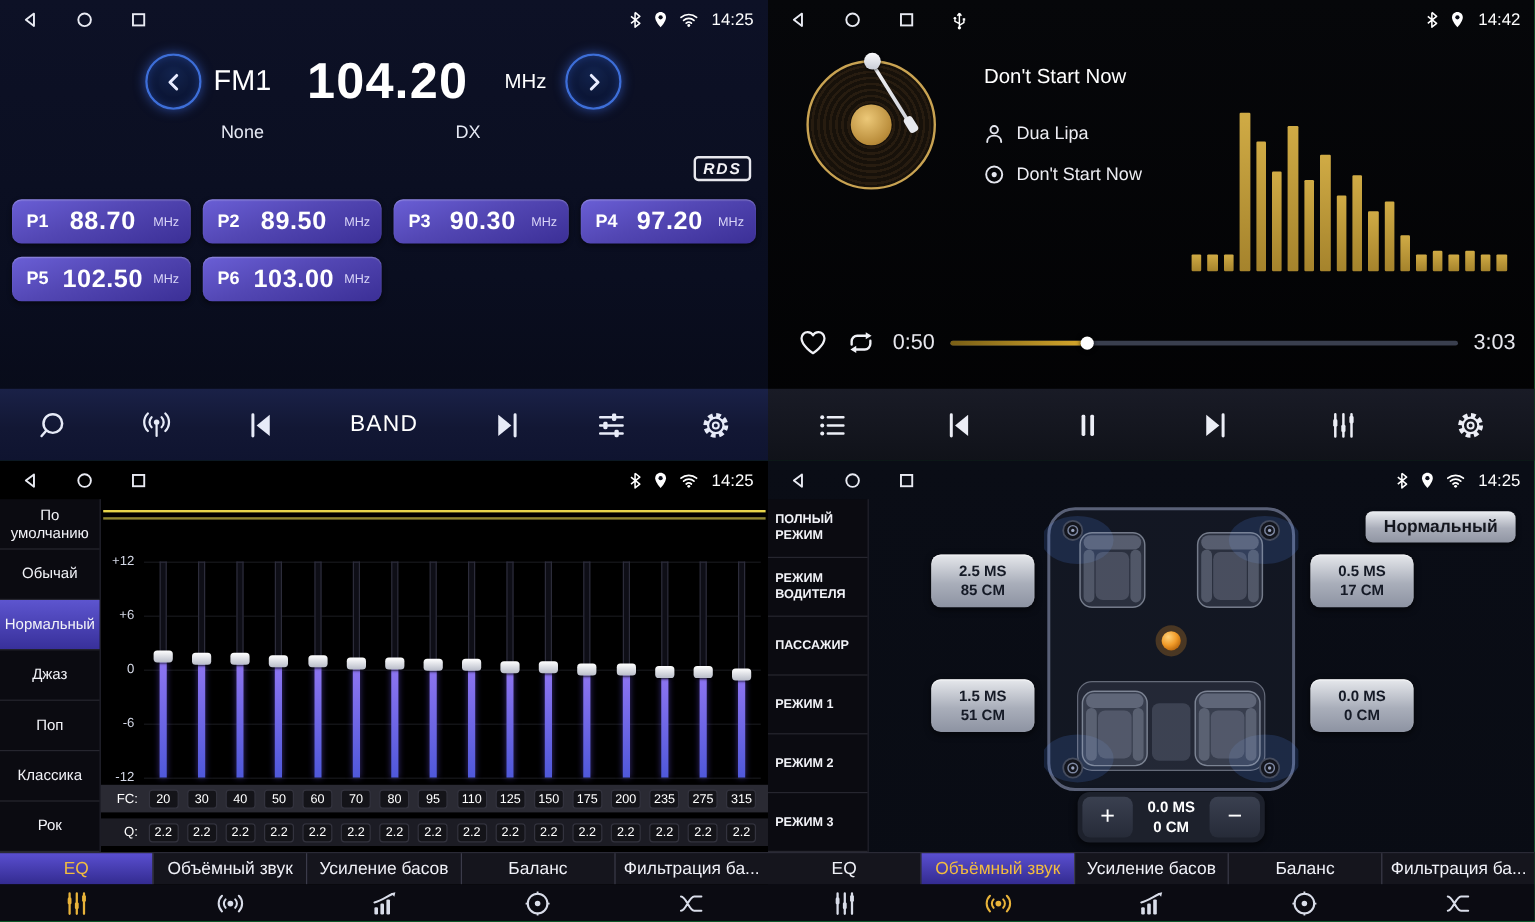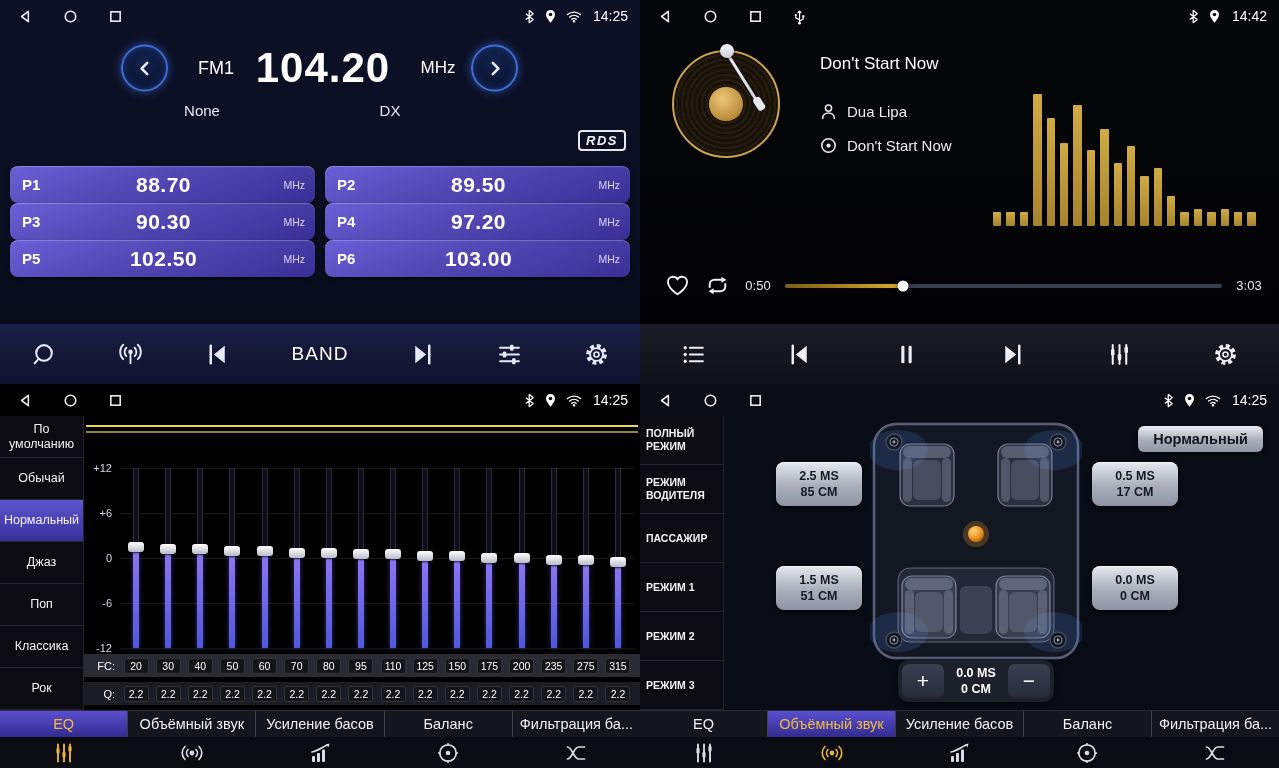--- a/index.html
+++ b/index.html
@@ -24,29 +24,29 @@
 .ticks{position:absolute;top:2px;left:0;right:0;height:18px;
  background:repeating-linear-gradient(90deg,#aab2cc 0 2px,transparent 2px 41.5px),
             repeating-linear-gradient(90deg,#5f6785 0 1px,transparent 1px 8.3px);
  background-size:100% 18px,100% 10px;background-repeat:no-repeat}
 .needle{position:absolute;top:0;width:5px;height:24px;border-radius:3px;background:linear-gradient(180deg,#8f7bff,#4e6cf0);box-shadow:0 0 8px #6a5cff;transform:translateX(-50%)}
 .scale-row{position:absolute;left:10px;right:44px;top:32px;display:flex;justify-content:space-between}
 .scale-label{font-size:11px;color:#c3c9dd}
 .tuner{position:relative;height:68px;margin-top:2px}
 .tune-btn{position:absolute;top:50%;transform:translateY(-50%);width:47px;height:47px;border-radius:50%;background:radial-gradient(circle at 50% 35%,#12234e,#0a1330 70%);border:2px solid #3d6ed8;box-shadow:0 0 10px rgba(70,120,255,.55),inset 0 0 8px rgba(70,120,255,.35);display:flex;align-items:center;justify-content:center;color:#e8ecff;cursor:pointer}
 .tb-left{left:121px}.tb-right{left:471px}
-.band-name{position:absolute;left:170px;width:64px;top:50%;transform:translateY(-50%);text-align:right;font-size:18px}
+.band-name{position:absolute;left:170px;width:64px;top:50%;transform:translateY(-50%);text-align:center;font-size:24px}
 .freq-big{position:absolute;left:238px;width:170px;top:50%;transform:translateY(-50%);text-align:center;font-size:42px;font-weight:bold;letter-spacing:1px}
 .freq-unit{position:absolute;left:412px;width:52px;top:50%;transform:translateY(-50%);text-align:center;font-size:17px}
 .radio-sub{position:relative;height:26px}
 .sub-none{position:absolute;left:170px;width:64px;text-align:center;font-size:15px;color:#e6e9f4}
 .sub-dx{position:absolute;left:366px;width:48px;text-align:center;font-size:15px;color:#e6e9f4}
 .rds-row{position:relative;height:30px}
 .rds-badge{position:absolute;right:14px;top:2px;font-size:13px;font-style:italic;font-weight:bold;letter-spacing:1.5px;color:#f2f2f6;border:2px solid #e8e8ee;border-radius:4px;padding:1px 6px}
-.presets{display:grid;grid-template-columns:repeat(2,1fr);gap:0 10px;padding:8px 10px 12px}
+.presets{display:grid;grid-template-columns:repeat(4,1fr);gap:11px 10px;padding:8px 10px 12px}
 .preset{display:flex;align-items:center;height:37px;border-radius:8px;border:0;cursor:pointer;padding:0 10px 0 12px;background:linear-gradient(160deg,#6a5fd6 0%,#5347b4 45%,#3b2f96 100%);box-shadow:inset 0 1px 1px rgba(255,255,255,.25),0 2px 4px rgba(0,0,0,.45);color:#fff;font-family:inherit}
 .p-id{font-size:15px;font-weight:bold;width:30px;text-align:left}
 .p-freq{flex:1;text-align:center;font-size:21px;font-weight:bold;letter-spacing:.5px}
 .p-unit{font-size:10.5px;color:#d9d5f8;width:30px;text-align:right}
 .rtoolbar{position:absolute;left:0;right:0;bottom:0;height:60px;background:linear-gradient(180deg,#1a2147,#121734 55%,#0f1430);display:flex;align-items:center;justify-content:space-around;color:#e7ebf8}
 .rtoolbar svg,.ptoolbar svg{width:27px;height:27px}
 .ticon{cursor:pointer;display:flex;align-items:center;justify-content:center}
 .band-btn{font-size:19px;letter-spacing:1px;color:#fff;background:none;border:0;font-family:inherit;cursor:pointer}
 
 
@@ -57,21 +57,21 @@
 .tonearm{position:absolute;left:58px;top:8px;width:3px;height:56px;background:linear-gradient(180deg,#f2f2f6,#cfd2da);border-radius:2px;transform:rotate(-32deg);transform-origin:50% 0;z-index:1}
 .tonearm::after{content:"";position:absolute;left:-2.5px;bottom:-10px;width:8px;height:14px;border-radius:3px;background:#e8e9ee}
 .trk-title{position:absolute;left:180px;top:54px;font-size:17px;color:#fff}
 .trk-row{position:absolute;left:180px;display:flex;gap:10px;align-items:center;font-size:15px;color:#ececf2}
 .tr-artist{top:103px}.tr-album{top:137px}
 .trk-row svg{width:17px;height:17px;color:#e4e6ee}
 .spectrum{position:absolute;right:18px;top:88px;width:268px;height:138px;display:flex;align-items:flex-end;gap:5px}
 .bar{width:8.4px;flex:none;border-radius:1px;background:linear-gradient(180deg,#d0ab45,#a5832c)}
 .pcontrols{position:absolute;left:24px;right:16px;top:272px;display:flex;align-items:center;gap:13px}
 .pc-icon{width:27px;height:27px;color:#f0f1f6;cursor:pointer;flex:none}
-.ptime{font-size:13px;color:#e8e8ee;min-width:28px;text-align:center}
+.ptime{font-size:18px;color:#e8e8ee;min-width:28px;text-align:center}
 .pbar{position:relative;flex:1;height:4px;border-radius:2px;background:#3a3f4e;cursor:pointer}
 .pbar-fill{position:absolute;left:0;top:0;bottom:0;border-radius:2px;background:linear-gradient(90deg,#7a5f16,#d8a92c)}
 .pbar-thumb{position:absolute;top:50%;width:11px;height:11px;border-radius:50%;background:#fff;transform:translate(-50%,-50%);box-shadow:0 0 4px rgba(0,0,0,.8)}
 .ptoolbar{position:absolute;left:0;right:0;bottom:0;height:60px;background:linear-gradient(180deg,#191b26,#101219);display:flex;align-items:center;justify-content:space-around;color:#eceef6}
 
 
 .sidebar{position:absolute;left:0;top:32px;bottom:58px;width:84px;background:#0b0b11;border-right:1px solid #23232d;display:flex;flex-direction:column}
 .side-item{flex:1;display:flex;align-items:center;justify-content:center;text-align:center;padding:2px 4px;font-size:12.5px;line-height:1.2;color:#f2f3f8;border-bottom:1px solid #26262f;cursor:pointer}
 .side-item.selected{background:linear-gradient(180deg,#5d55cf,#38309a)}
 .q-sur .side-item{justify-content:flex-start;text-align:left;font-size:10.5px;font-weight:bold;padding:2px 6px}

